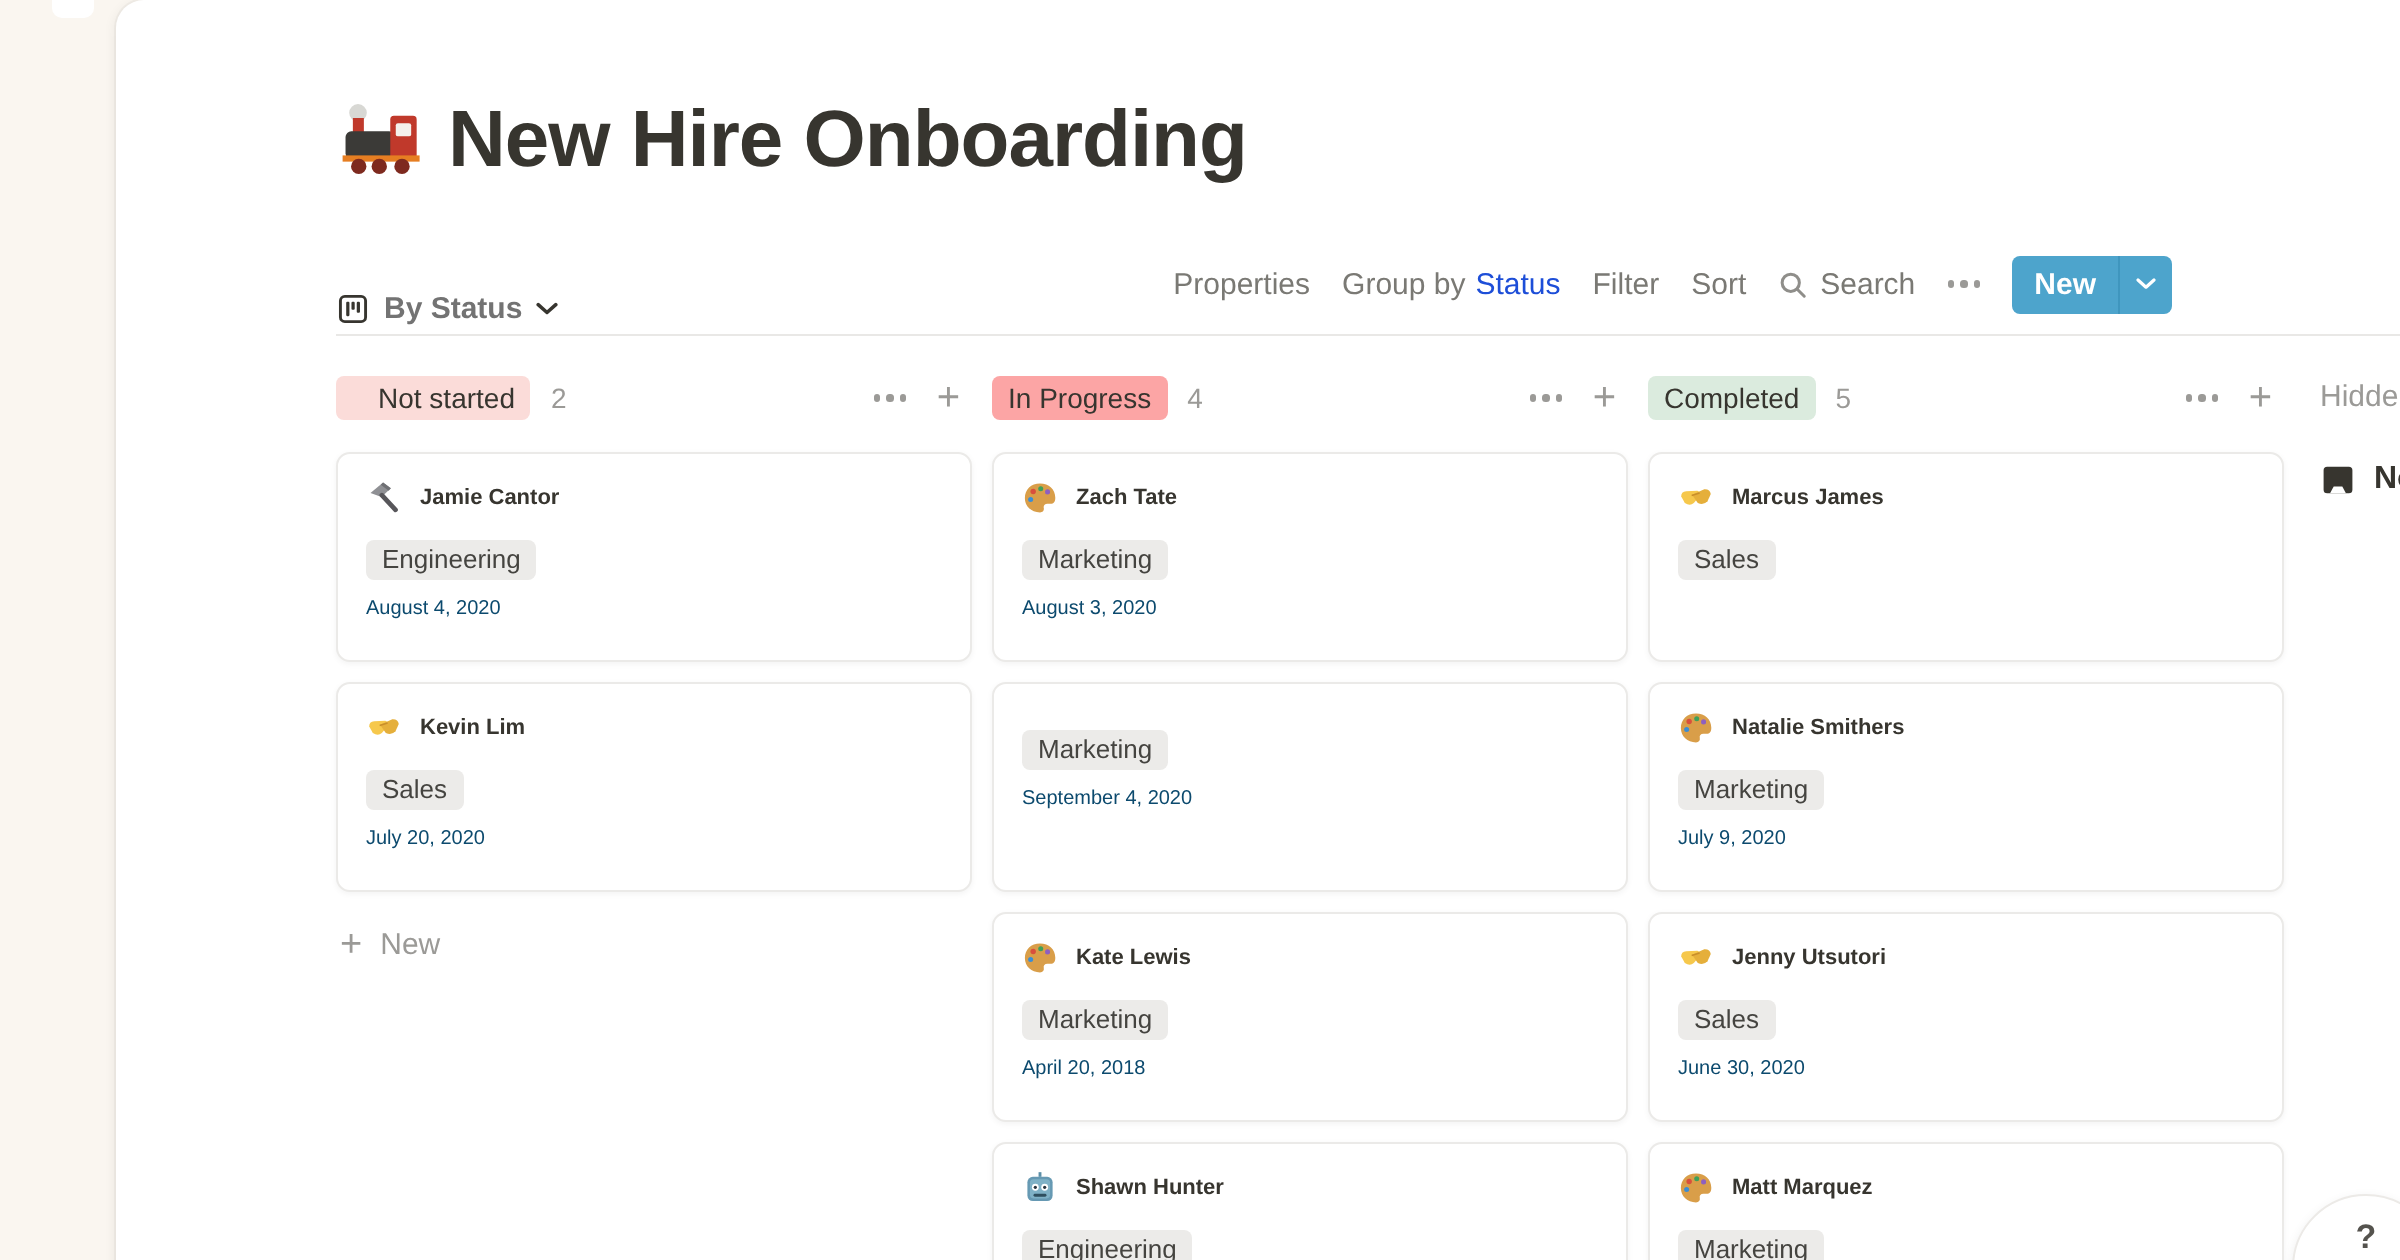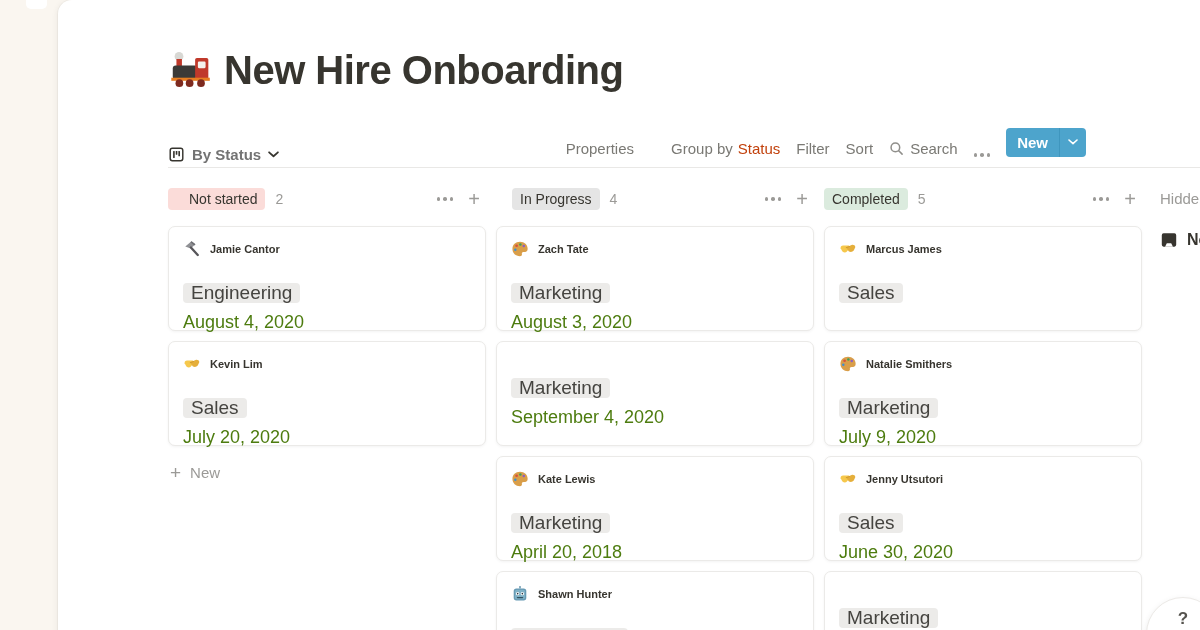--- a/index.html
+++ b/index.html
@@ -16,53 +16,53 @@
     background:#FFFFFF; border-top-left-radius:14px;
     box-shadow:-1px 1px 6px rgba(0,0,0,0.06), 0 0 0 1px rgba(0,0,0,0.03);
   }
   .content{ padding:42px 0 0 110px; }
   .page-title{ display:flex; align-items:center; gap:12px; font-size:40px; font-weight:700; letter-spacing:-0.5px; line-height:56px; color:#37352F; }
   .emj-lg{ width:44px; height:44px; flex:0 0 auto; }
   .toolbar{ margin-top:30px; width:918px; display:flex; align-items:center; justify-content:space-between; height:28px; }
   .view-switch{ display:flex; align-items:center; gap:7px; font-size:15px; font-weight:700; color:#737373; cursor:default;margin-top:24px; }
   .icon16{ width:17px; height:17px; }
   .chev{ width:11px; height:7px; color:#37352F; }
-  .toolbar-right{ display:flex; align-items:flex-end; gap:16px; font-size:15px; color:#7A7974; }
-  .groupby{ display:flex; gap:5px;margin-left:21px; }
-  .groupby .gb-value{ color:#c2410c; }
+  .toolbar-right{ display:flex; align-items:center; gap:16px; font-size:15px; color:#7A7974; }
+  .groupby{ display:flex; gap:5px; }
+  .groupby .gb-value{ color:#1d4ed8; }
   .search-item{ display:flex; align-items:center; gap:6px; }
   .search-svg{ width:15px; height:15px; color:#8f8e8a; }
   .dots{ display:inline-flex; gap:3px; align-items:center; }
   .dots i{ width:3.5px; height:3.5px; border-radius:50%; background:#9B9A97; display:block; }
   .btn-new{ display:flex; align-items:stretch; background:#4DA4CC; border-radius:4px; overflow:hidden; color:#fff; height:29px; }
   .btn-new .new-main{ padding:5px 11px; font-size:15px; font-weight:600; line-height:19px; }
   .btn-new .new-dd{ display:flex; align-items:center; padding:0 8px; border-left:1px solid #3F96BE; }
   .btn-new .chev{ color:#fff; width:10px; height:6px; }
   .divider{ margin-top:11px; height:1px; width:1100px; background:#E9E8E6; }
   .board{ margin-top:20px; display:flex; gap:10px; align-items:flex-start; }
   .col{ width:318px; flex:0 0 auto; }
   .col-header{ display:flex; align-items:center; height:22px; padding-right:6px; }
   .status-badge{ font-size:14px; line-height:20px; padding:1px 8px; border-radius:4px; color:#37352F; white-space:nowrap; }
   .b-red{ background:#FBDCD9;padding-left:21px; }
-  .b-yellow{ background:#e5e5e5;margin-left:16px; }
+  .b-yellow{ background:#fca5a5; }
   .b-green{ background:#DBEBDE; }
   .col-count{ margin-left:10px; font-size:14px; color:#9B9A97; }
   .col-actions{ margin-left:auto; display:flex; align-items:center; gap:15px; }
   .plus{ color:#9B9A97; font-size:20px; line-height:16px; font-weight:400; }
   .plus::before{ content:"+"; }
   .cards{ margin-top:16px; display:flex; flex-direction:column; gap:10px; }
   .card{
     background:#fff; border:1px solid #EBEAE8; border-radius:7px;
     box-shadow:0 1px 3px rgba(15,15,15,0.05);
     padding:12px 14px; height:105px; cursor:pointer;
   }
   .card-name{ display:flex; align-items:center; gap:9px; font-size:11px; font-weight:600; color:#37352F; line-height:20px; }
   .emj{ width:18px; height:18px; flex:0 0 auto; }
-  .tag{ display:inline-block; margin-top:24px; background:#ECEBE9; border-radius:4px; padding:2px 8px; font-size:19px; line-height:16px; color:#454440; }
-  .card-date{ margin-top:9px; font-size:18px; color:#4d7c0f; }
+  .tag{ display:inline-block; margin-top:11px; background:#ECEBE9; border-radius:4px; padding:2px 8px; font-size:13px; line-height:16px; color:#454440; }
+  .card-date{ margin-top:9px; font-size:10px; color:#0c4a6e; }
   .new-row{ margin-top:18px; display:flex; align-items:center; gap:9px; color:#9B9A97; font-size:15px; cursor:pointer; padding-left:2px; }
   .new-row .plus{ font-size:19px; }
   .hidden-col{ width:220px; flex:0 0 auto; margin-left:8px; }
   .hidden-header{ color:#9B9A97; font-size:15px; height:22px; line-height:22px; white-space:nowrap; }
   .hidden-item{ margin-top:21px; display:flex; align-items:center; gap:9px; font-size:16px; font-weight:600; color:#37352F; white-space:nowrap; }
   .help-btn{
     position:absolute; left:1146px; top:597px; width:74px; height:74px; border-radius:50%;
     background:#fff; border:1px solid #ECEAE7; box-shadow:0 2px 6px rgba(0,0,0,0.08);
     display:flex; justify-content:center; align-items:flex-start; padding-top:11px;
     font-size:17px; font-weight:700; color:#55534E; z-index:6; cursor:pointer;
@@ -316,20 +316,26 @@
             <div class="card-name">
               <svg class="emj">
                   <use href="#i-hands"></use>
                 </svg>
               <span>Jenny Utsutori</span>
             </div>
             <span class="tag">Sales</span>
             <div class="card-date">June 30, 2020</div>
           </div>
           <div class="card">
+            <div class="card-name">
+              <svg class="emj">
+                  <use href="#i-palette"></use>
+                </svg>
+              <span>Matt Marquez</span>
+            </div>
             <span class="tag">Marketing</span>
           </div>
         </div>
       </div>
 
       <div class="hidden-col">
         <div class="hidden-header">Hidden columns</div>
         <div class="hidden-item">
           <svg class="emj">
               <use href="#i-box"></use>

